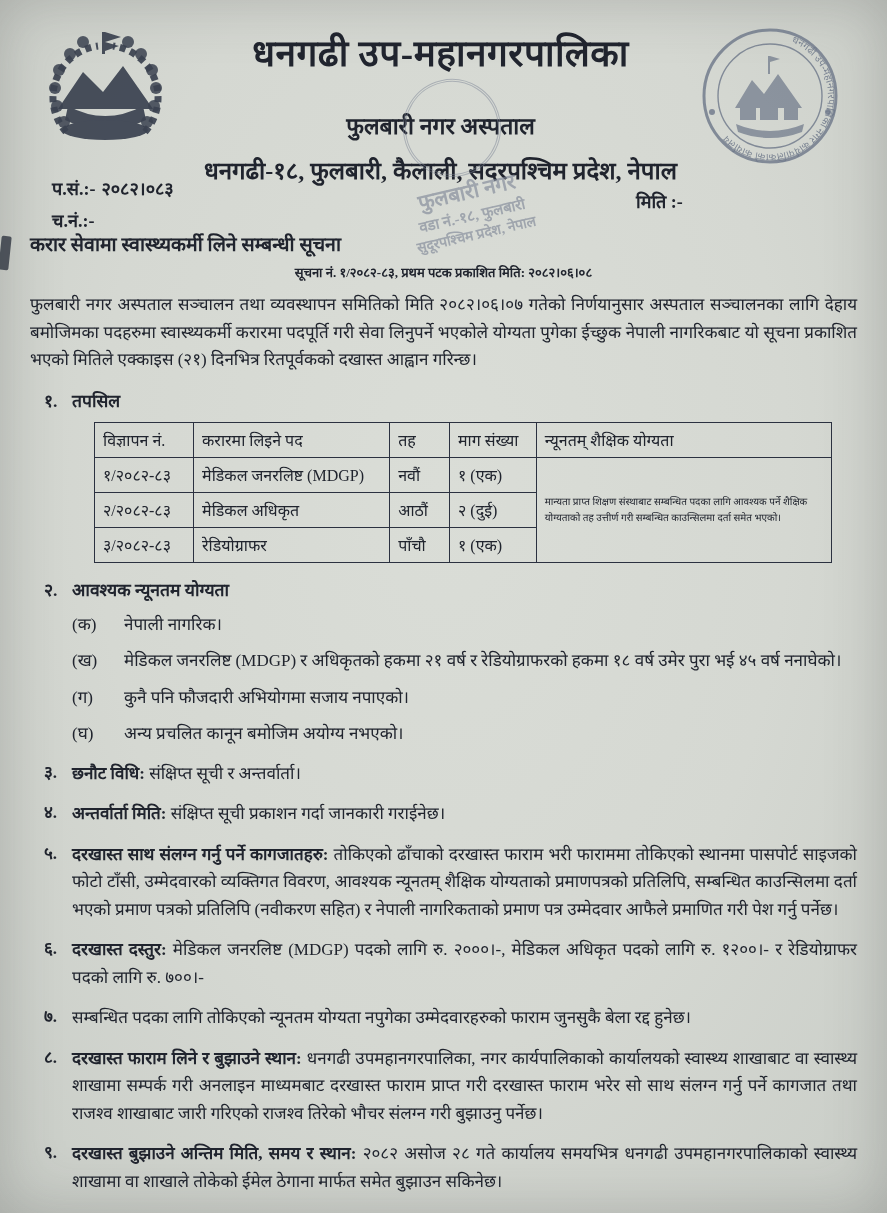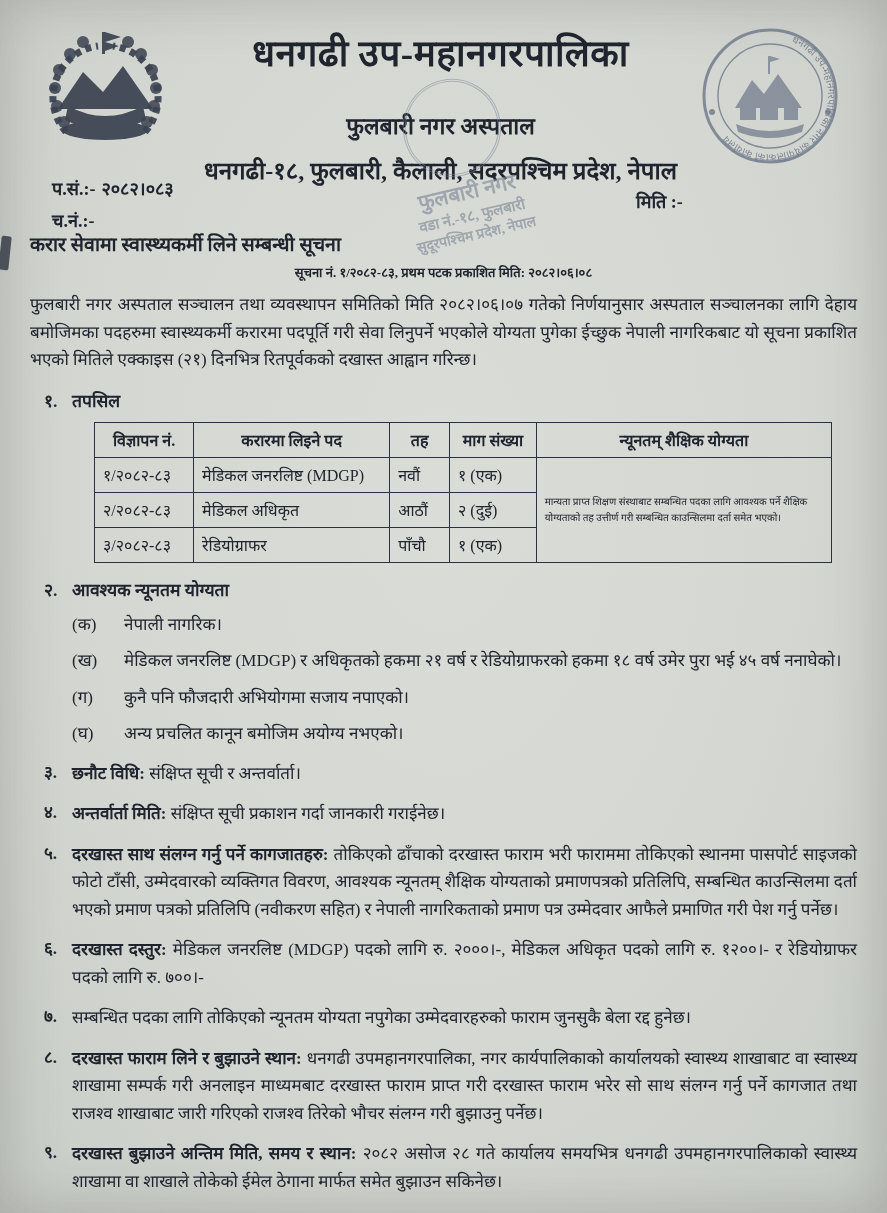--- a/index.html
+++ b/index.html
@@ -48,21 +48,21 @@
   .sec-head{display:flex;font-size:17.5px;font-weight:700;margin-top:14px;}
   .sec-head .num{width:42px;padding-left:14px;box-sizing:border-box;}
   
   table.tapasil{
     border-collapse:collapse;margin:10px 0 4px 64px;
     font-size:16px;width:738px;table-layout:fixed;
   }
   table.tapasil th, table.tapasil td{
     border:1.6px solid #2b3140;padding:6px 8px;text-align:left;vertical-align:middle;
   }
-  table.tapasil th{font-weight:700;text-align:center;}
+  table.tapasil th{font-weight:400;}
   .col-ad{width:96px;} .col-post{width:190px;} .col-level{width:58px;}
   .col-count{width:84px;} .col-qual{width:286px;}
   td.qual-note{font-size:10px;line-height:1.55;text-align:justify;}
   
   .sub-item{display:flex;font-size:17px;margin-top:11px;}
   .sub-item .letter{width:52px;margin-left:42px;flex:none;}
   .sub-item .txt{flex:1;line-height:1.5;}
   
   .item{display:flex;font-size:17px;margin-top:13px;}
   .item .num{width:42px;padding-left:14px;box-sizing:border-box;flex:none;font-weight:700;}

